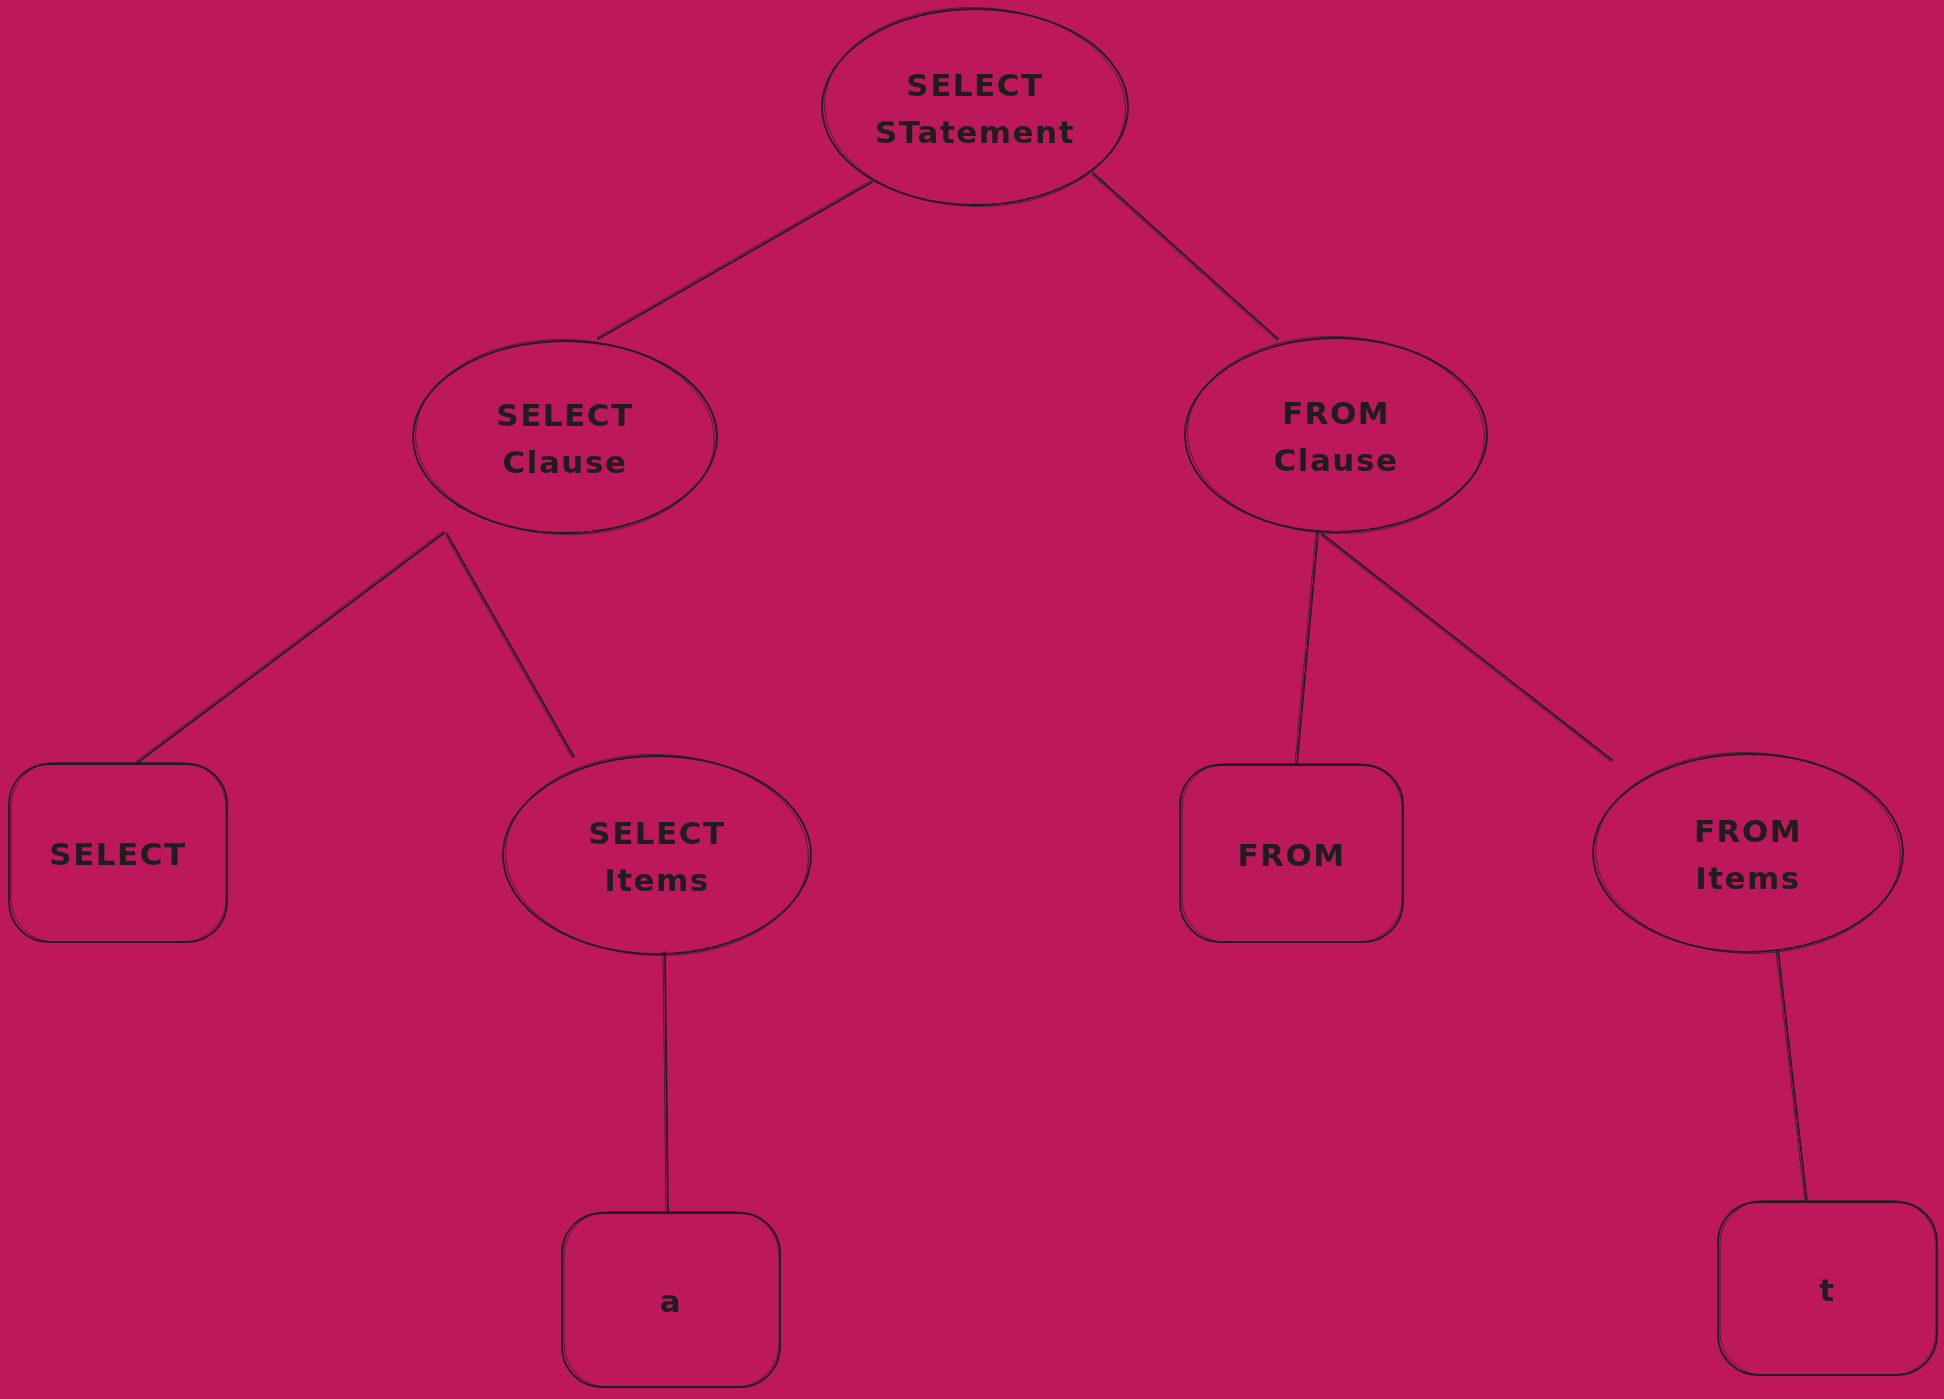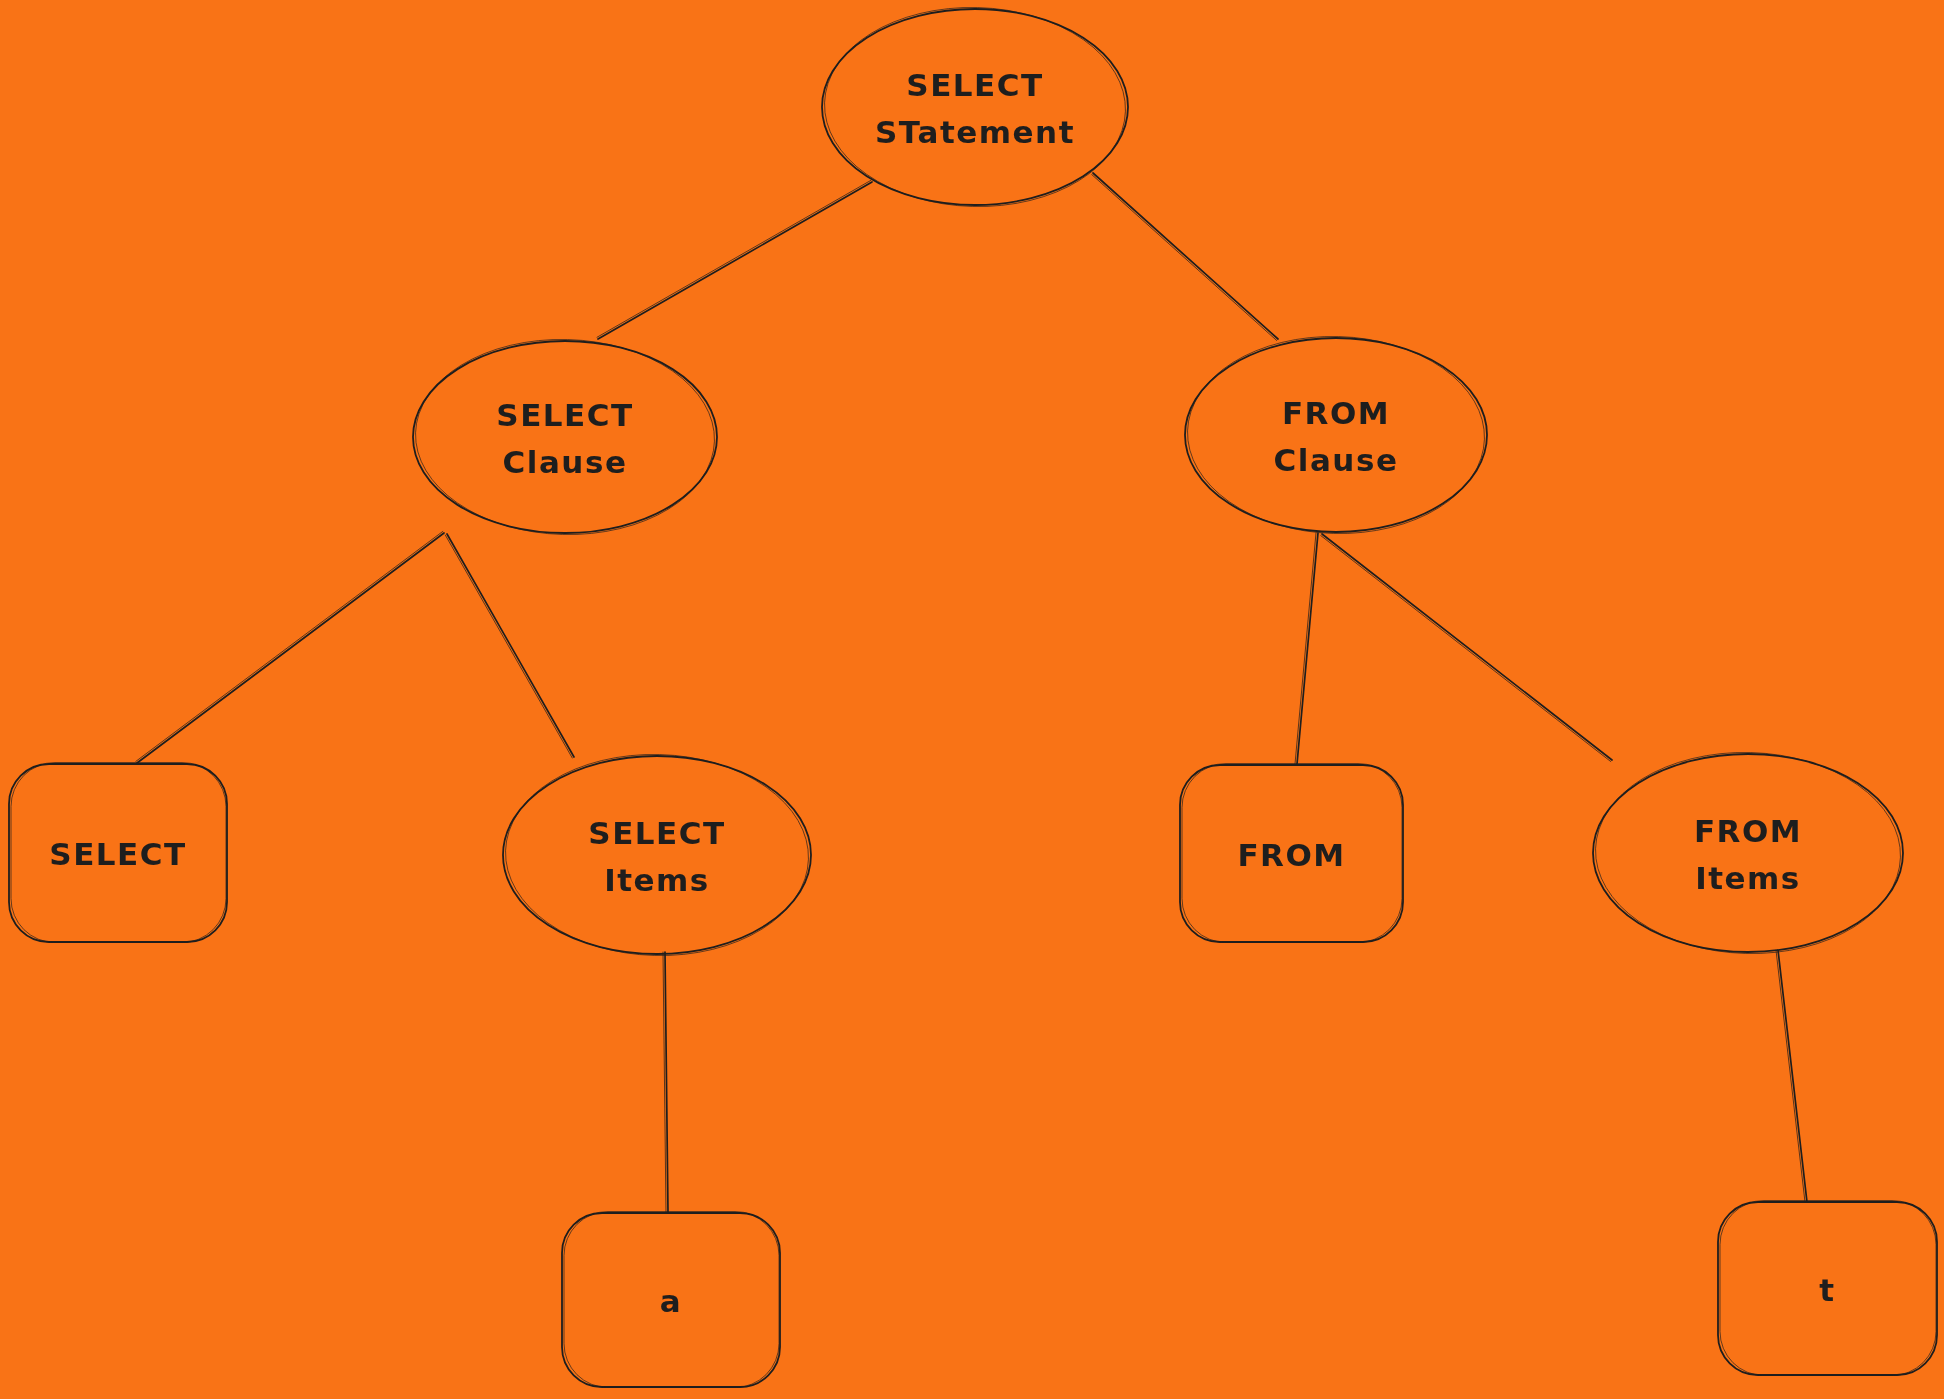--- a/index.html
+++ b/index.html
@@ -9,21 +9,21 @@
   body {
     width: 1944px;
     height: 1399px;
     overflow: hidden;
     font-family: "DejaVu Sans", sans-serif;
   }
   #canvas {
     position: relative;
     width: 1944px;
     height: 1399px;
-    background: #f97316;
+    background: #be185d;
   }
   svg#diagram {
     display: block;
     width: 1944px;
     height: 1399px;
   }
   .node-label {
     font-family: "DejaVu Sans", sans-serif;
     font-size: 31px;
     font-weight: 600;

